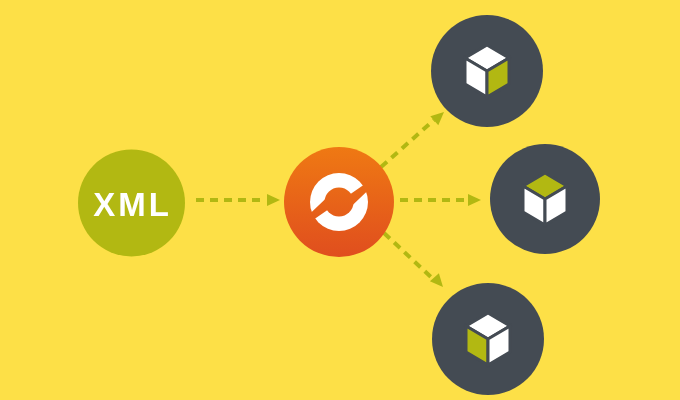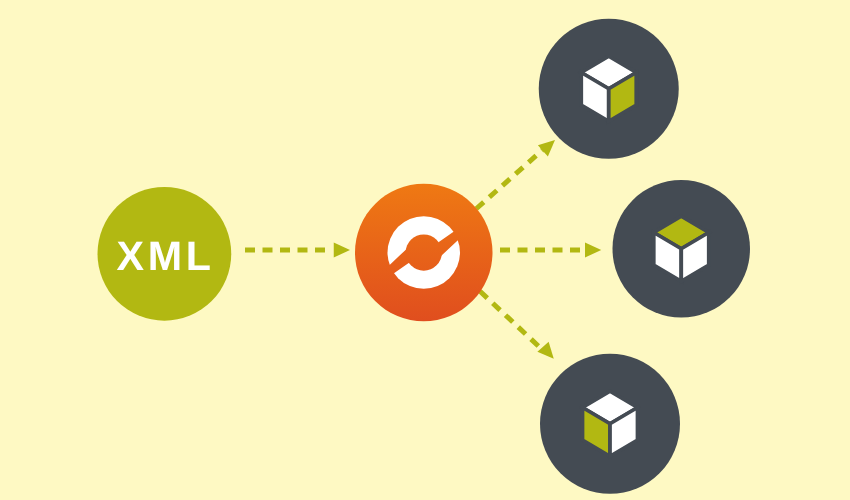--- a/index.html
+++ b/index.html
@@ -5,21 +5,21 @@
   html, body {
     margin: 0;
     padding: 0;
     background: #ffffff;
     font-family: "Liberation Sans", sans-serif;
   }
   .canvas {
     position: relative;
     width: 680px;
     height: 400px;
-    background: #fef9c3;
+    background: #fde047;
     overflow: hidden;
   }
   svg { display: block; }
   .node-label {
     font-family: "Liberation Sans", sans-serif;
     font-weight: 700;
     font-size: 33px;
     letter-spacing: 3px;
   }
   .dashed-line {

